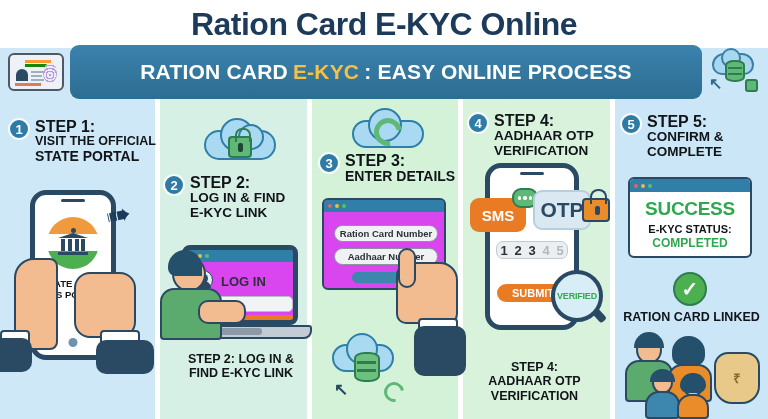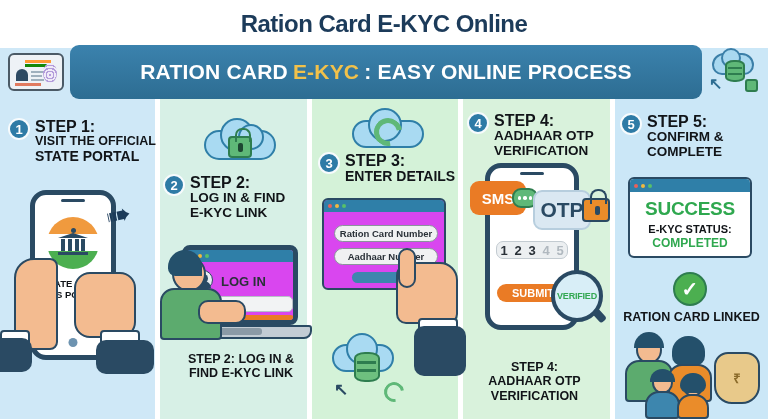--- a/index.html
+++ b/index.html
@@ -9,21 +9,21 @@
     background:#ffffff;
     position:relative;
   }
 
   
   #page-title {
     position:absolute; top:0; left:0; width:768px; height:48px;
     display:flex; align-items:center; justify-content:center;
     background:#ffffff;
     color:#1c3b5a;
-    font-size:24px; font-weight:bold; letter-spacing:-0.5px;
+    font-size:32px; font-weight:bold; letter-spacing:-0.5px;
     white-space:nowrap;
   }
 
   
   #columns {
     position:absolute; top:48px; left:0; width:768px; height:371px;
     display:flex;
   }
   .col { position:relative; overflow:hidden; }
   .col-1 { width:155px; background:#cfe8f7; }
@@ -397,21 +397,21 @@
   <div class="step-title">
     <span class="t1">STEP 4:</span>
     <span class="t2" style="font-size:13.5px">AADHAAR OTP</span>
     <span class="t2" style="font-size:13.5px">VERIFICATION</span>
   </div>
 </div>
 
 <div class="phone" style="left:485px; top:163px; width:94px; height:167px;">
   <div class="notch"></div>
 </div>
-<div class="bubble bubble-sms" style="left:470px; top:181px; width:56px; height:34px;">SMS</div>
+<div class="bubble bubble-sms" style="left:470px; top:198px; width:56px; height:34px;">SMS</div>
 <div class="dotsbub" style="left:512px; top:188px;">
   <i></i>
     <i></i>
     <i></i>
 </div>
 <div class="bubble bubble-otp" style="left:533px; top:190px; width:58px; height:40px;">OTP</div>
 <div class="lockpad" style="left:582px; top:198px;">
   <i></i>
 </div>
 

